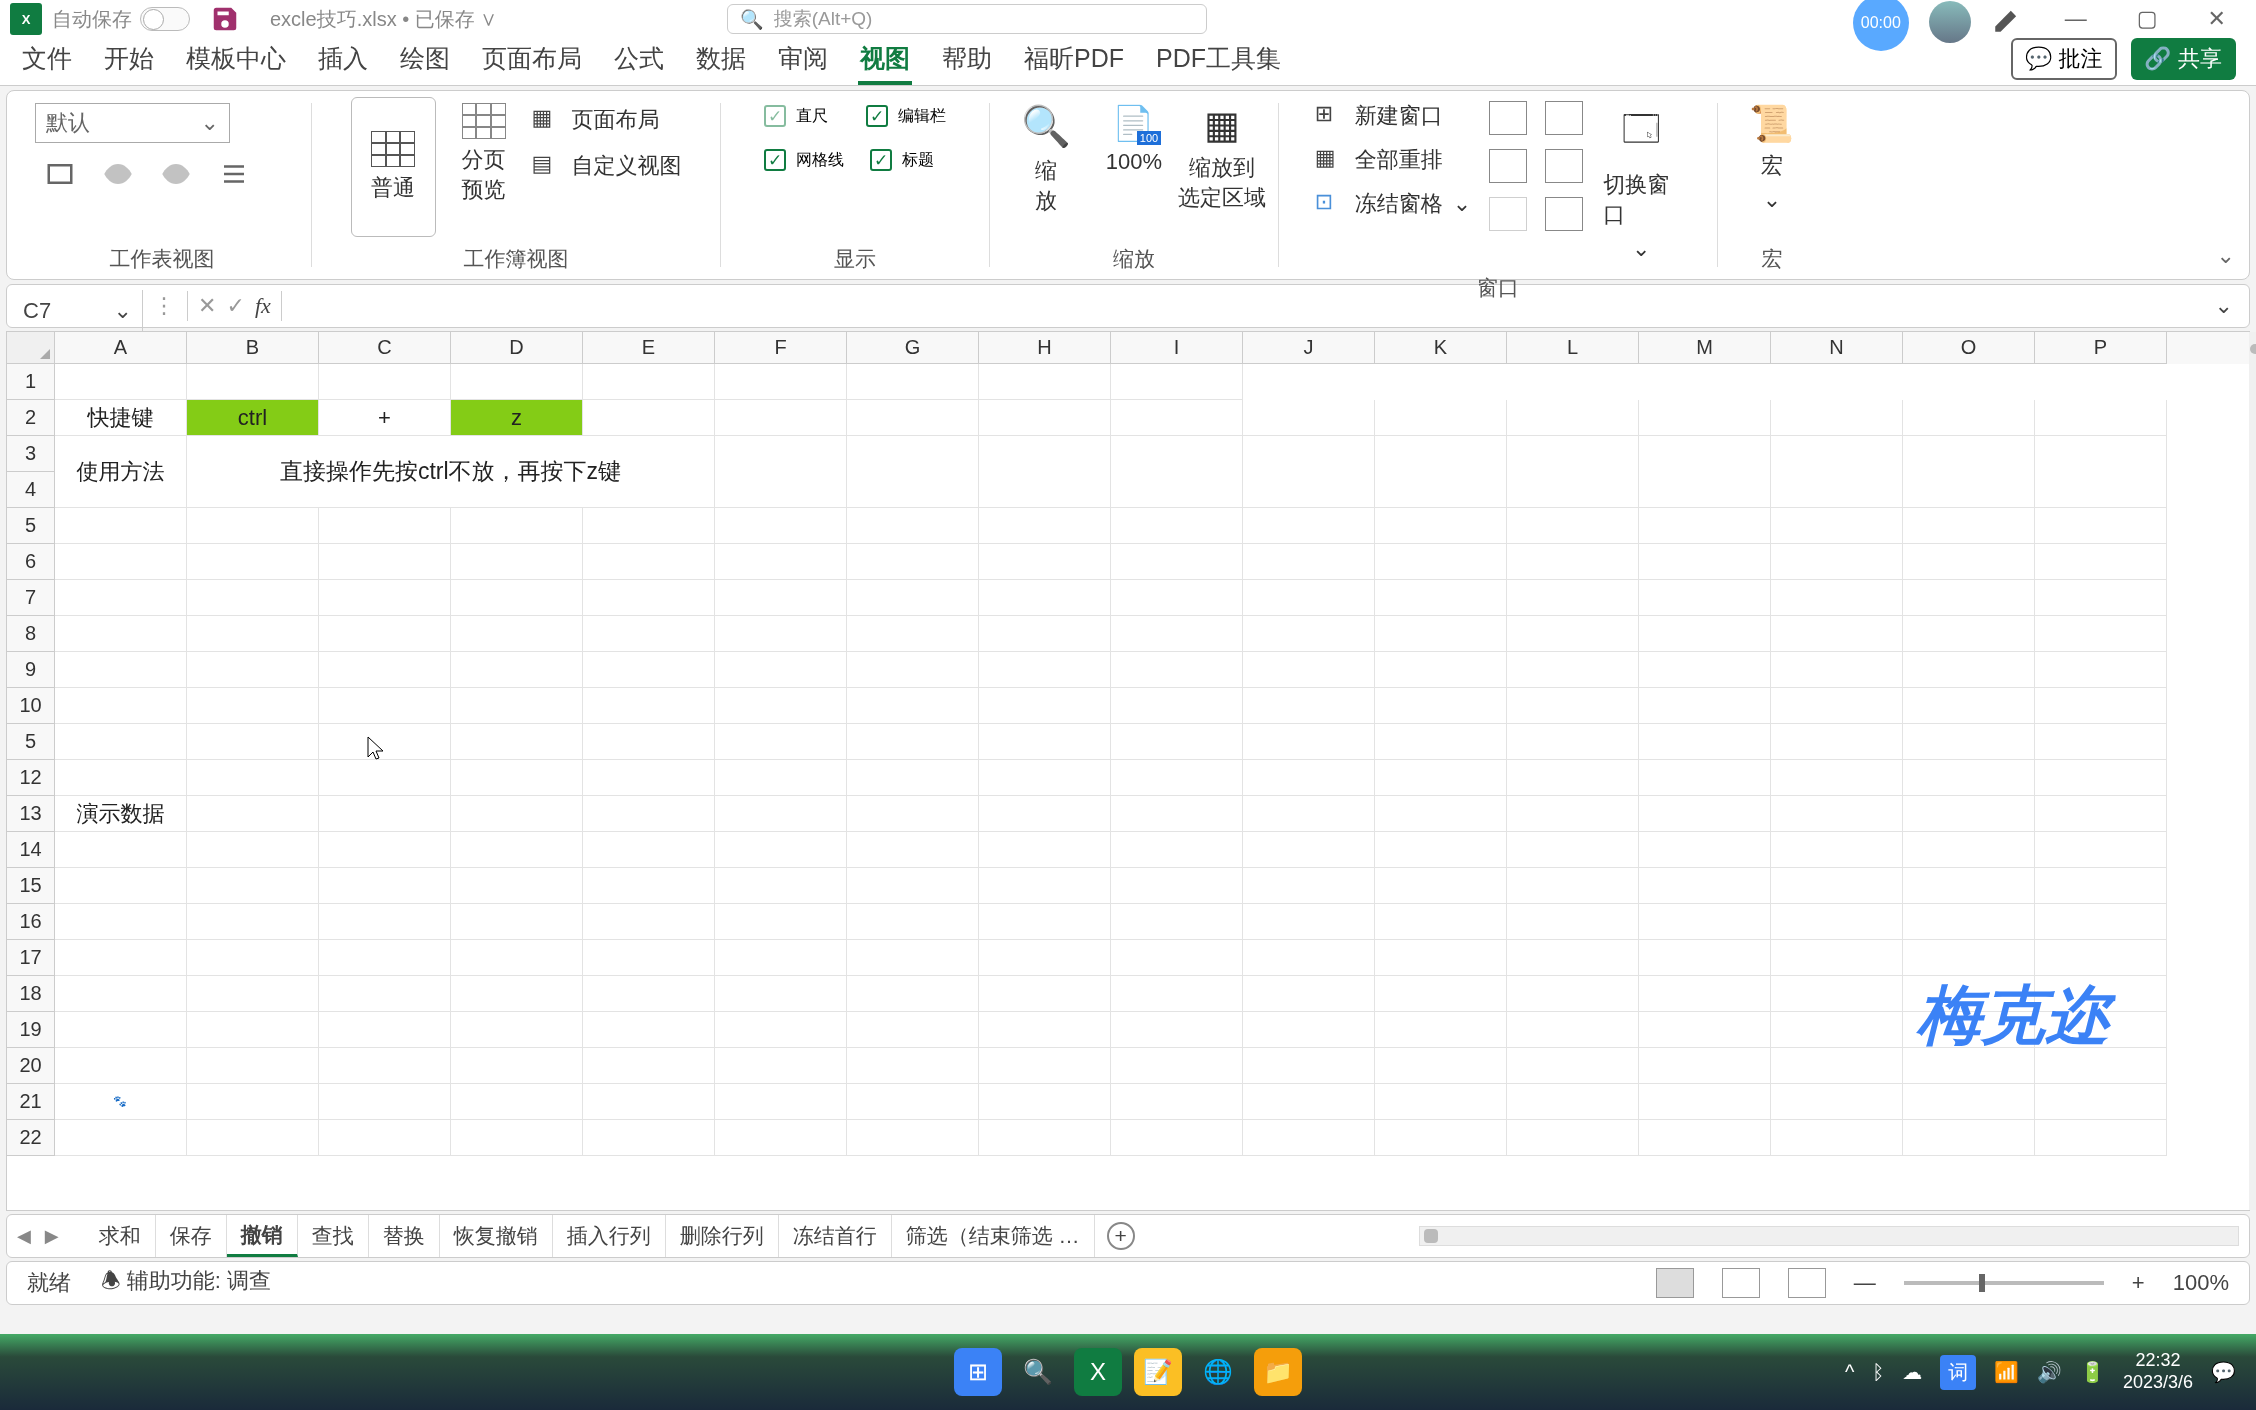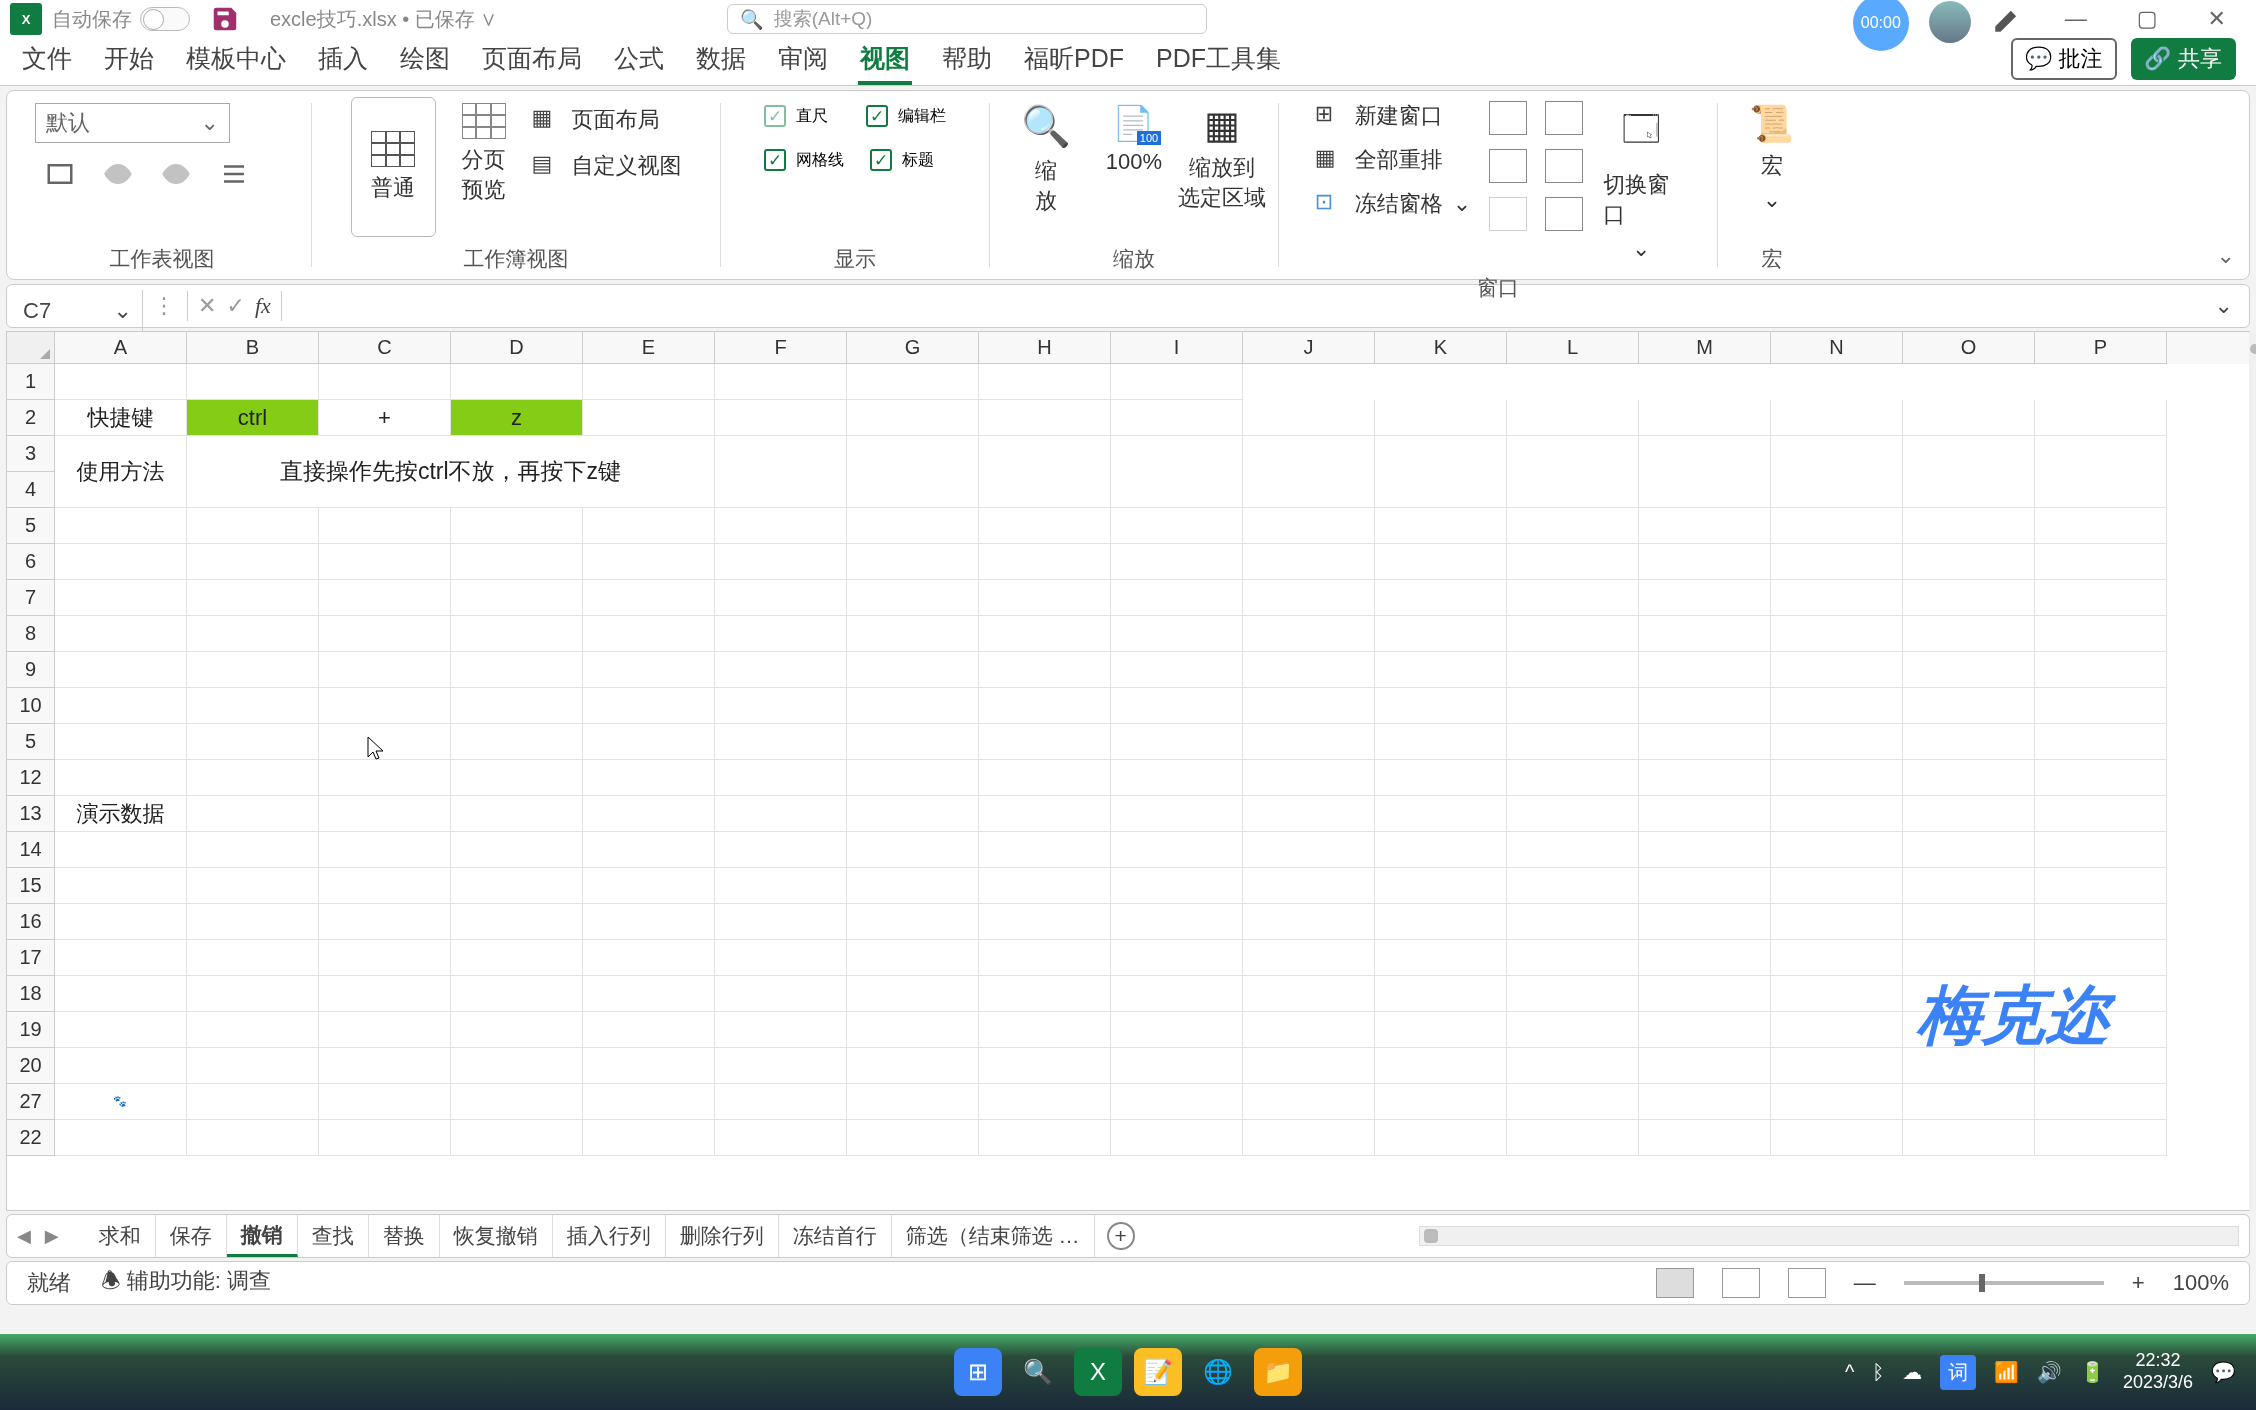--- a/index.html
+++ b/index.html
@@ -368,21 +368,21 @@
         <div class="rh">5</div>
         <div class="rh">12</div>
         <div class="rh">13</div>
         <div class="rh">14</div>
         <div class="rh">15</div>
         <div class="rh">16</div>
         <div class="rh">17</div>
         <div class="rh">18</div>
         <div class="rh">19</div>
         <div class="rh">20</div>
-        <div class="rh">27</div>
+        <div class="rh">21</div>
         <div class="rh">22</div>
       </div>
     <div class="cells" id="cells">
       <div class="row">
           <div class="cell"></div>
           <div class="cell"></div>
           <div class="cell"></div>
           <div class="cell"></div>
           <div class="cell"></div>
           <div class="cell"></div>

